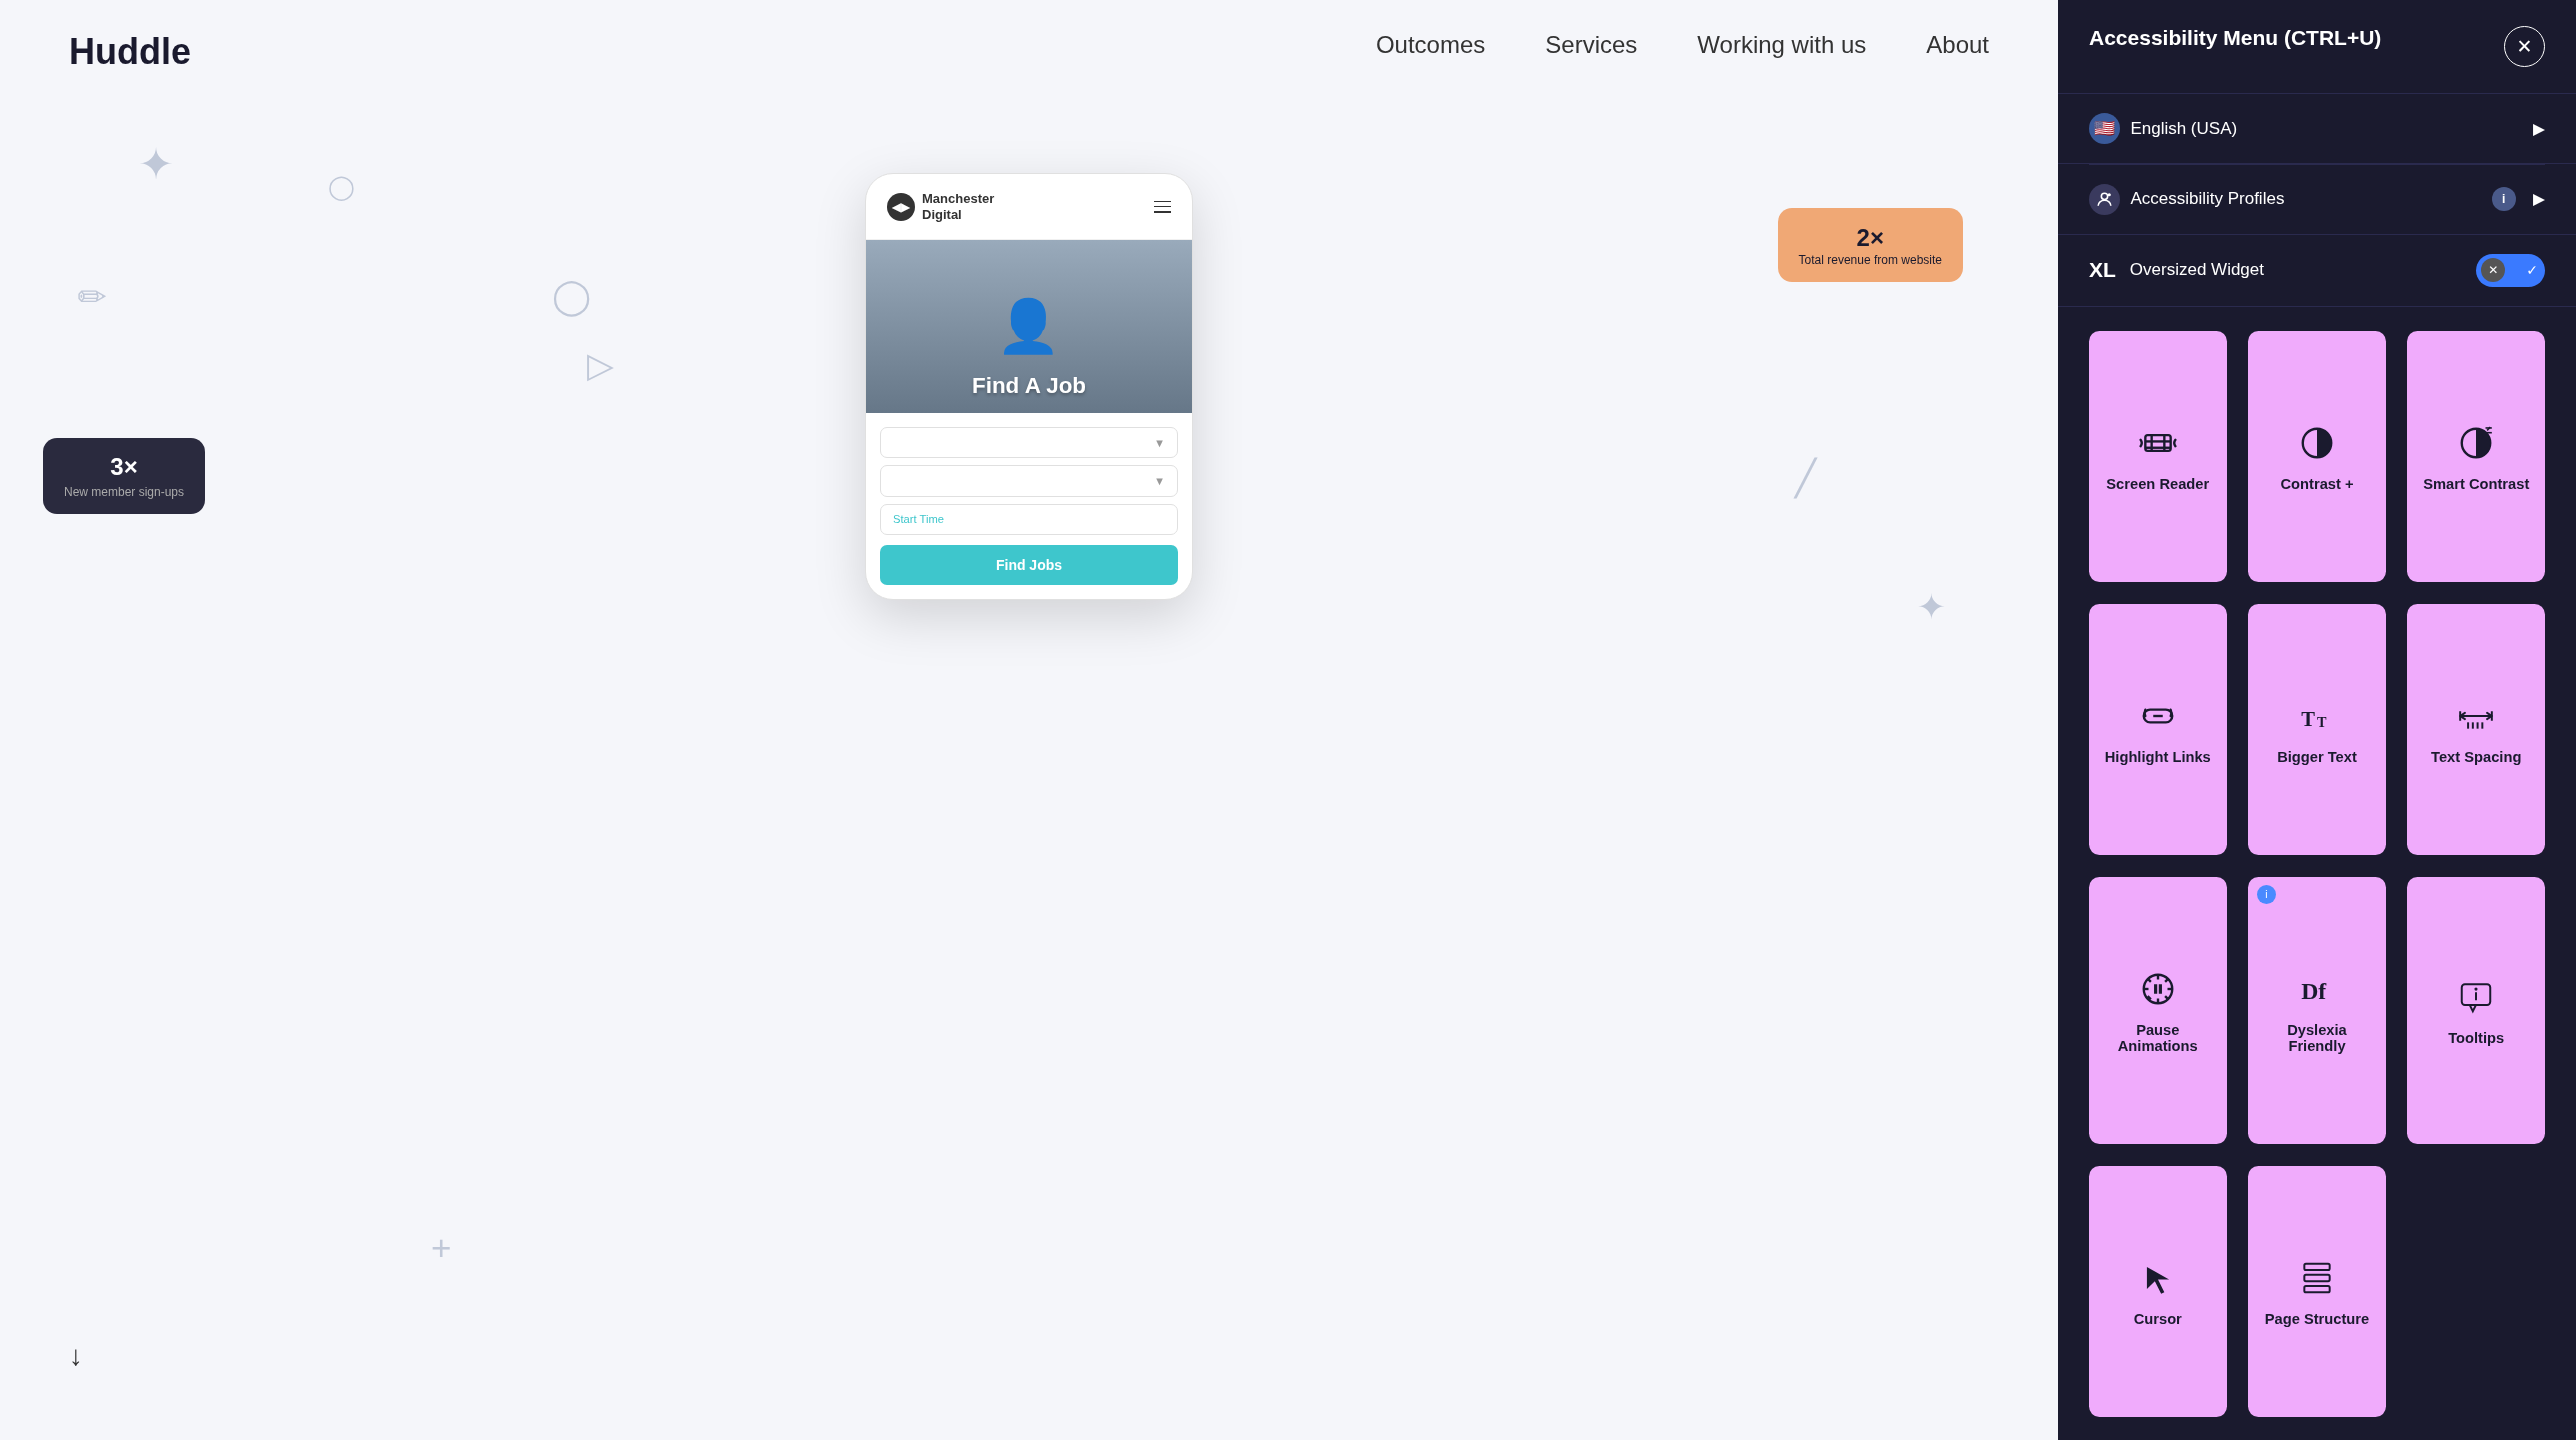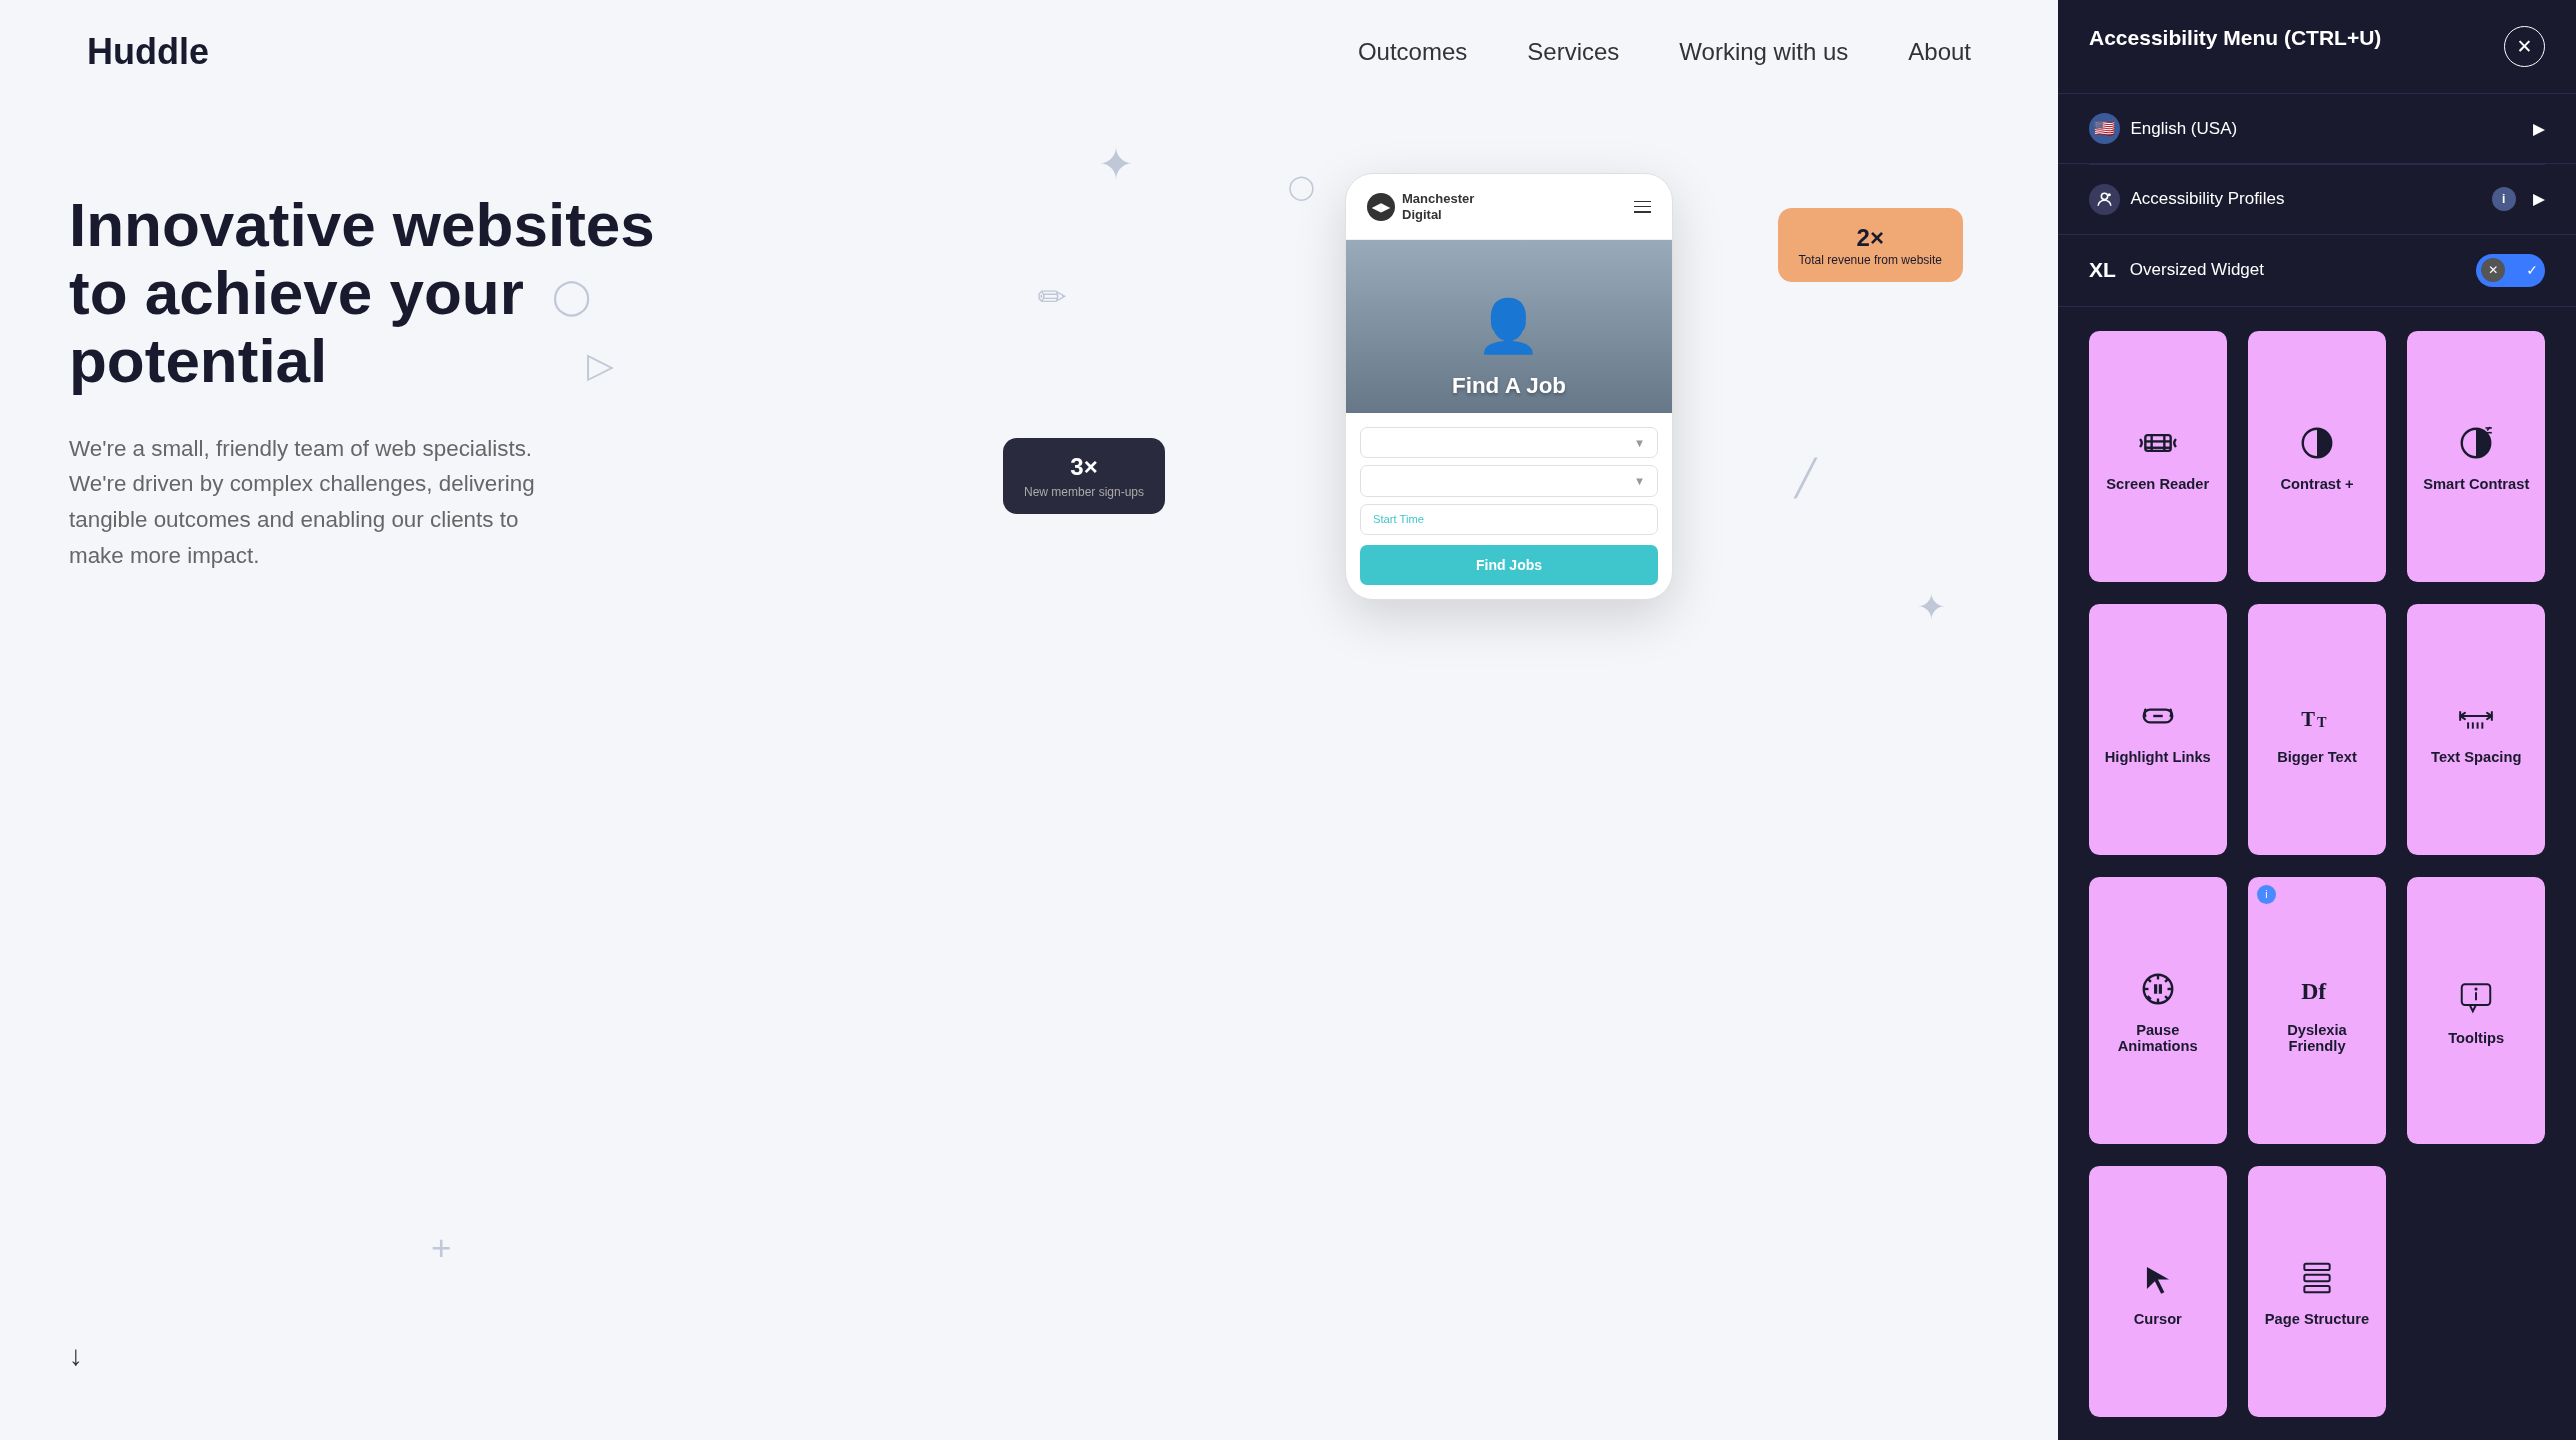--- a/index.html
+++ b/index.html
@@ -17,22 +17,22 @@
     .website-area {
       flex: 1;
       background: #f5f6fa;
       position: relative;
       overflow: hidden;
     }
 
     
     .nav {
       display: flex;
-      align-items: center;
-      padding: 31px 87px;
+      align-items: flex-start;
+      padding: 31px 69px;
       background: #f5f6fa;
       gap: 36px;
     }
     .nav-logo {
       font-size: 36px;
       font-weight: 700;
       color: #1a1a2e;
       margin-right: auto;
     }
     .nav-links {
@@ -462,24 +462,20 @@
     <div class="nav-logo">Huddle</div>
     <ul class="nav-links">
       <li><a>Outcomes</a></li>
       <li><a>Services</a></li>
       <li><a>Working with us</a></li>
       <li><a>About</a></li>
     </ul>
   </nav>
 
   <div class="hero">
-    <div class="hero-left">
-      <h1 class="hero-title">Innovative websites to achieve your potential</h1>
-      <p class="hero-subtitle">We're a small, friendly team of web specialists. We're driven by complex challenges, delivering tangible outcomes and enabling our clients to make more impact.</p>
-    </div>
 
     <div class="hero-right">
 
       <div class="deco" style="top: -17px; left: 69px; font-size: 43px;">✦</div>
       <div class="deco" style="top: 17px; left: 259px; font-size: 24px;">◯</div>
       <div class="deco" style="top: 121px; left: 8.6px;">✏</div>
 
       <div class="phone-mockup">
         <div class="phone-nav">
           <div class="phone-logo">

